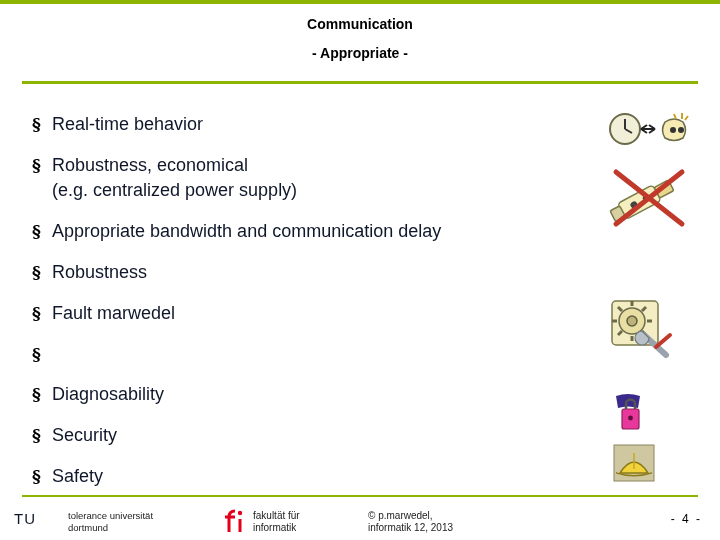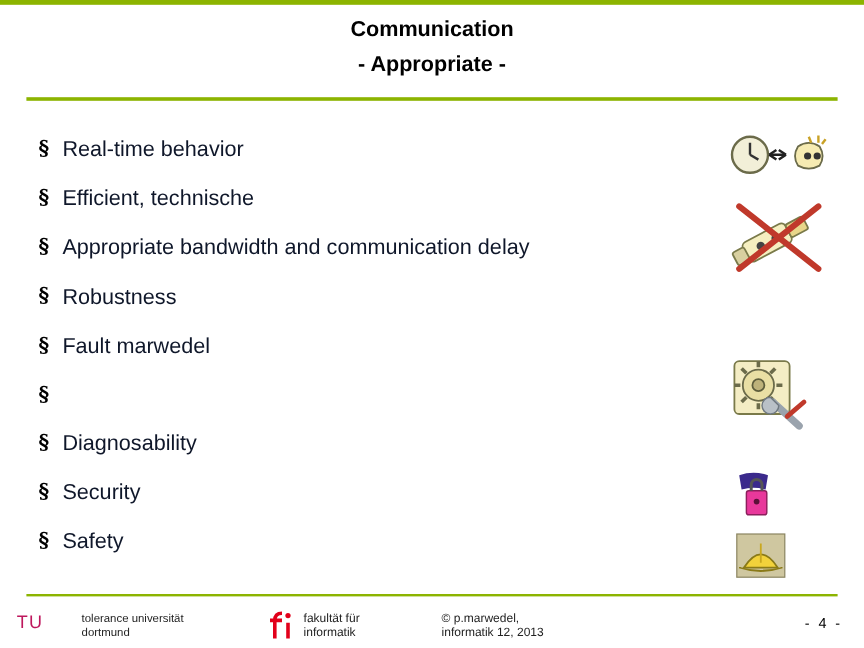--- a/index.html
+++ b/index.html
@@ -28,21 +28,21 @@
     width: 720px;
     height: 4px;
     background: #8CB400;
   }
   .title {
     position: absolute;
     left: 0;
     top: 10px;
     width: 720px;
     text-align: center;
-    font-size: 18px;
+    font-size: 14px;
     font-weight: bold;
     color: #000000;
     line-height: 29px;
   }
   .title-rule {
     position: absolute;
     left: 22px;
     top: 81px;
     width: 676px;
     height: 3px;
@@ -91,21 +91,21 @@
     left: 0;
     top: 500px;
     width: 720px;
     height: 40px;
   }
   .tu-logo {
     position: absolute;
     left: 14px;
     top: 10px;
     font-size: 15px;
-    color: #be185d;
+    color: #0f172a;
     letter-spacing: 1px;
     font-family: "Liberation Sans", sans-serif;
   }
   .f-univ {
     position: absolute;
     left: 68px;
     top: 10px;
     font-size: 9.5px;
     color: #222;
     line-height: 12px;
@@ -169,21 +169,22 @@
   <div class="bullets">
 
     <div class="bullet-row">
       <div class="bullet-mark">§</div>
       <div class="bullet-text">Real-time behavior</div>
     </div>
 
     <div class="bullet-row">
       <div class="bullet-mark">§</div>
       <div class="bullet-text">
-        <span>Efficient, technische</span>
+        <span>Robustness, economical</span>
+        <span class="sub">(e.g. centralized power supply)</span>
       </div>
     </div>
 
     <div class="bullet-row">
       <div class="bullet-mark">§</div>
       <div class="bullet-text">Appropriate bandwidth and communication delay</div>
     </div>
 
     <div class="bullet-row">
       <div class="bullet-mark">§</div>

